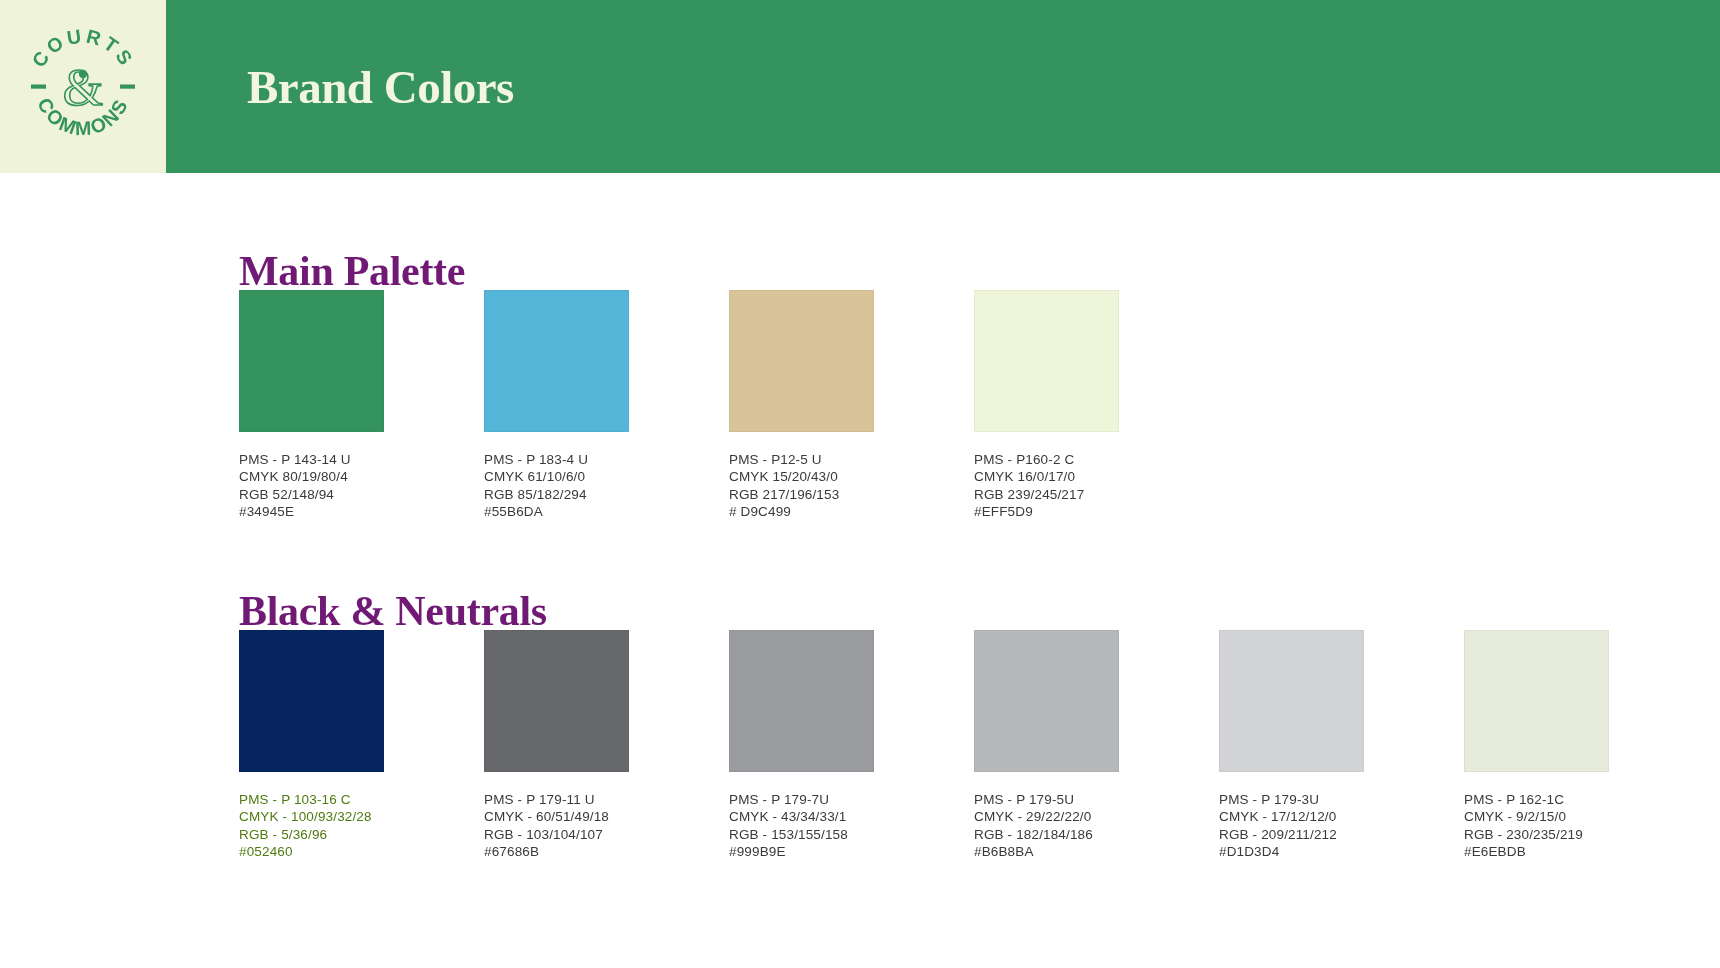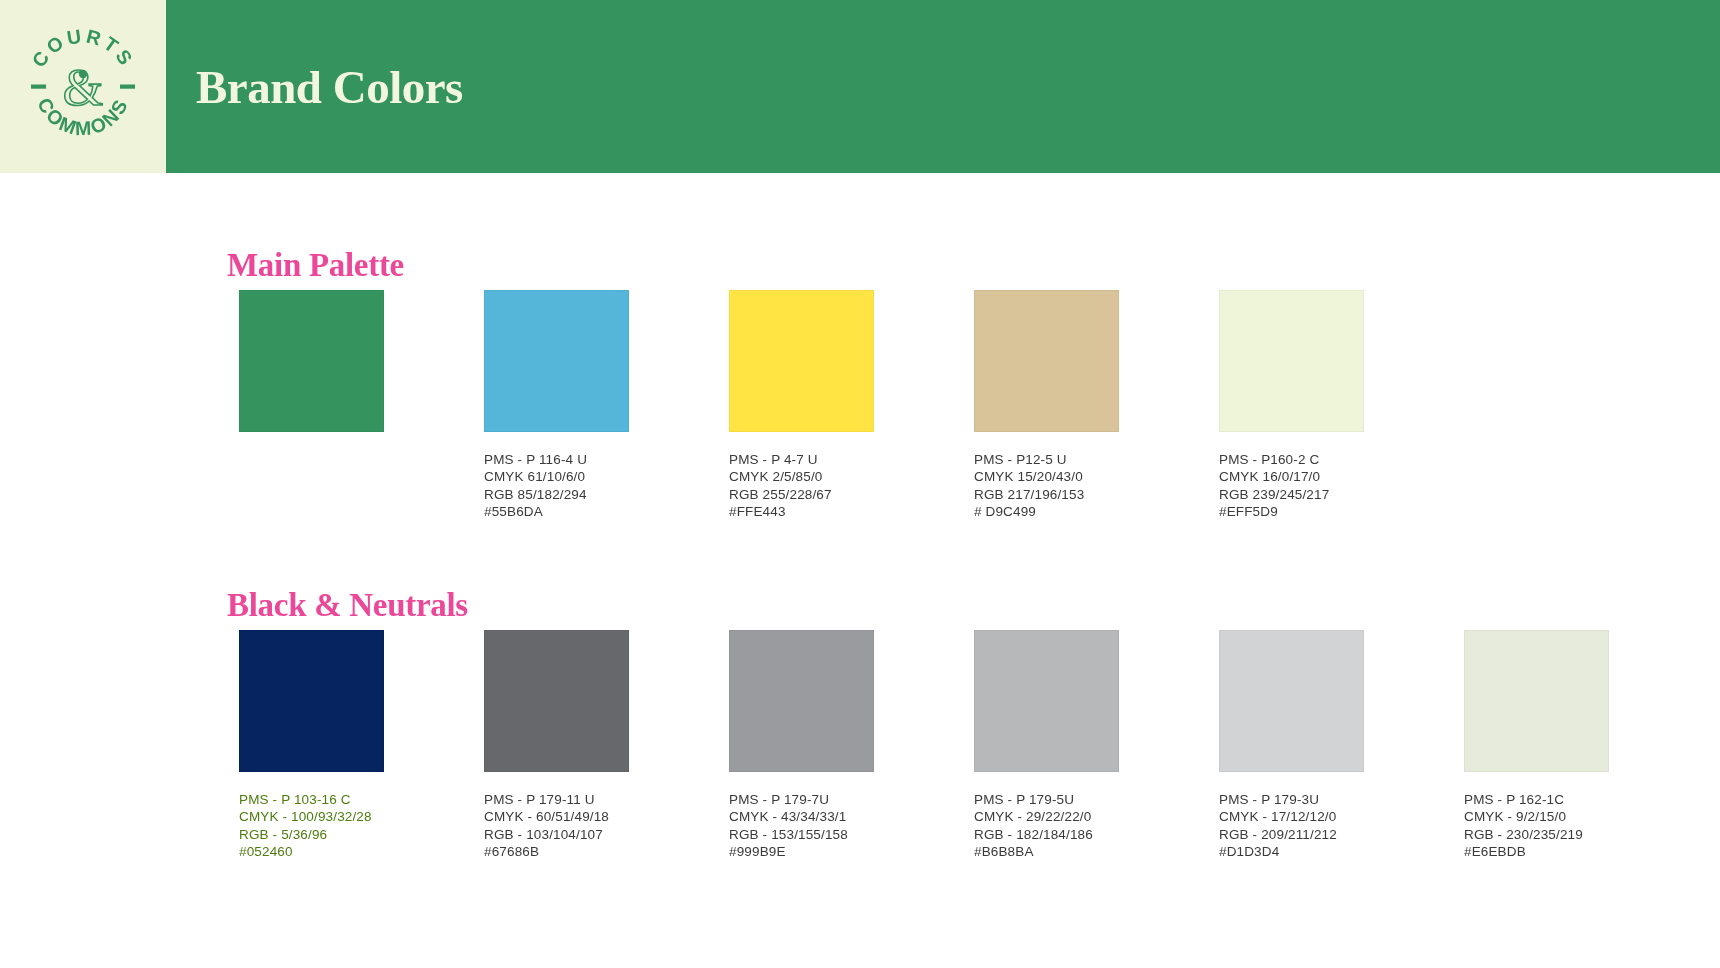--- a/index.html
+++ b/index.html
@@ -39,21 +39,21 @@
     flex: 0 0 166px;
   }
 
   .logo-mark { width: 122px; height: 122px; display: block; }
 
   .title-block {
     flex: 1 1 auto;
     background: #35945E;
     display: flex;
     align-items: center;
-    padding-left: 30px;
+    padding-left: 81px;
   }
 
   .page-title {
     font-family: "Liberation Serif", serif;
     font-weight: 700;
     font-size: 47px;
     letter-spacing: -0.5px;
     color: #F2F6DF;
   }
 
@@ -63,27 +63,27 @@
     top: 173px; left: 0;
     width: 1720px;
   }
 
   .section { position: absolute; left: 0; width: 1720px; }
   .section-main { top: 74px; }
   .section-neutrals { top: 414px; }
 
   .section-title {
     position: absolute;
-    left: 227px;
+    left: 239px;
     top: 0;
     font-family: "Liberation Serif", serif;
     font-weight: 700;
-    font-size: 33px;
+    font-size: 42px;
     letter-spacing: -0.3px;
-    color: #ec4899;
+    color: #701a75;
     white-space: nowrap;
   }
 
   .swatch-row {
     position: absolute;
     left: 239px;
     top: 43px;
     display: flex;
     gap: 0;
   }
@@ -146,42 +146,39 @@
 
   <div class="content">
 
     <div class="section section-main">
       <h2 class="section-title">Main Palette</h2>
 
       <div class="swatch-row">
 
         <div class="swatch-cell">
           <div class="swatch-chip" style="background:#35945E"></div>
+          <div class="swatch-specs">
+            <span class="spec-line">PMS - P 143-14 U</span>
+            <span class="spec-line">CMYK   80/19/80/4</span>
+            <span class="spec-line">RGB 52/148/94</span>
+            <span class="spec-line">#34945E</span>
+          </div>
         </div>
 
         <div class="swatch-cell">
           <div class="swatch-chip" style="background:#55B6DA"></div>
           <div class="swatch-specs">
-            <span class="spec-line">PMS - P 116-4 U</span>
+            <span class="spec-line">PMS - P 183-4 U</span>
             <span class="spec-line">CMYK   61/10/6/0</span>
             <span class="spec-line">RGB   85/182/294</span>
             <span class="spec-line">#55B6DA</span>
           </div>
         </div>
 
 
-        <div class="swatch-cell">
-          <div class="swatch-chip" style="background:#FFE443"></div>
-          <div class="swatch-specs">
-            <span class="spec-line">PMS - P 4-7 U</span>
-            <span class="spec-line">CMYK   2/5/85/0</span>
-            <span class="spec-line">RGB   255/228/67</span>
-            <span class="spec-line">#FFE443</span>
-          </div>
-        </div>
 
         <div class="swatch-cell">
           <div class="swatch-chip" style="background:#D9C499"></div>
           <div class="swatch-specs">
             <span class="spec-line">PMS - P12-5 U</span>
             <span class="spec-line">CMYK   15/20/43/0</span>
             <span class="spec-line">RGB   217/196/153</span>
             <span class="spec-line">#  D9C499</span>
           </div>
         </div>

